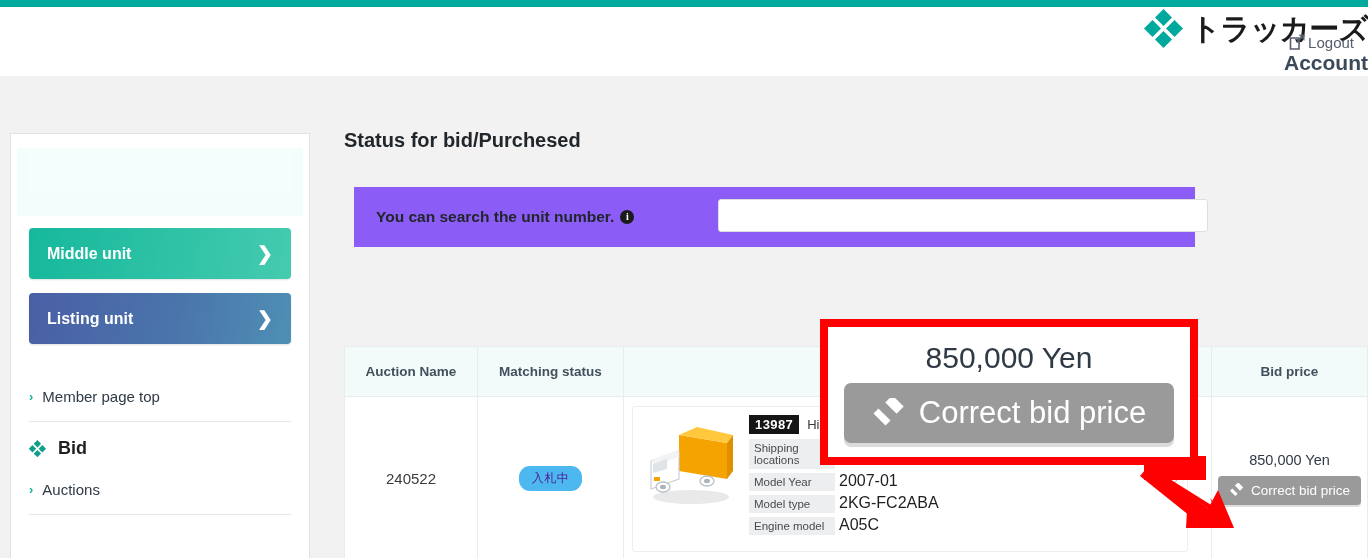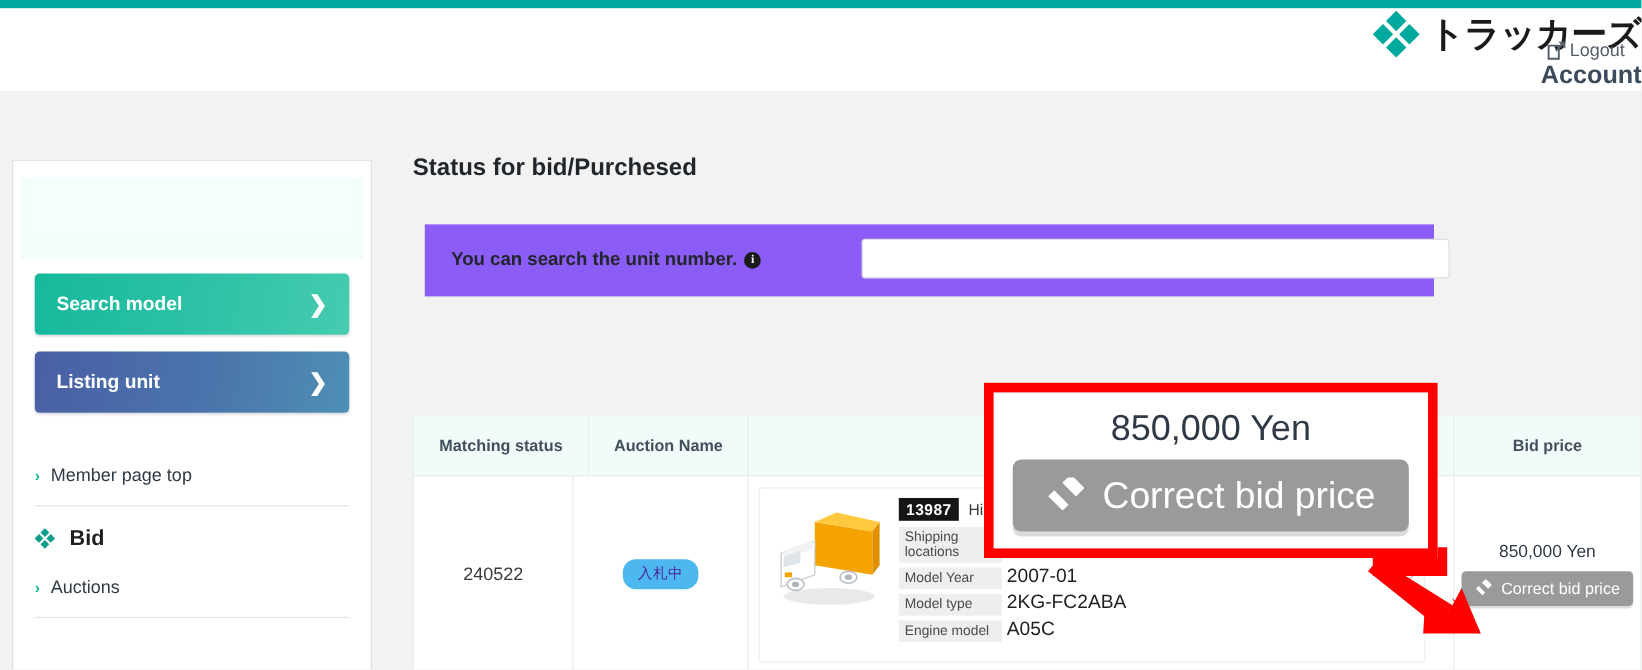--- a/index.html
+++ b/index.html
@@ -211,21 +211,21 @@
   </div>
 
   <div class="page">
 
     <div class="sidebar">
       <div class="side-topbox">
         <div class="side-mint-inner"></div>
       </div>
 
       <div class="side-btn search">
-        <span>Search model</span>
+        <span>Middle unit</span>
         <span class="chev">❯</span>
       </div>
 
       <div class="side-btn listing">
         <span>Listing unit</span>
         <span class="chev">❯</span>
       </div>
 
       <div style="height:34px"></div>
 
@@ -265,22 +265,22 @@
       <div class="search-card">
         <div class="search-label">
           <span>You can search the unit number.</span>
           <span class="info-dot">i</span>
         </div>
         <input class="search-input" type="text" placeholder="" style="">
       </div>
 
       <div class="table">
         <div class="thead">
+          <div class="th th-auction">Auction Name</div>
           <div class="th th-matching">Matching status</div>
-          <div class="th th-auction">Auction Name</div>
           <div class="th th-unit"></div>
           <div class="th th-bid">Bid price</div>
         </div>
 
         <div class="trow">
           <div class="td td-auction">240522</div>
 
           <div class="td td-matching">
             <span class="badge-pill">入札中</span>
           </div>

